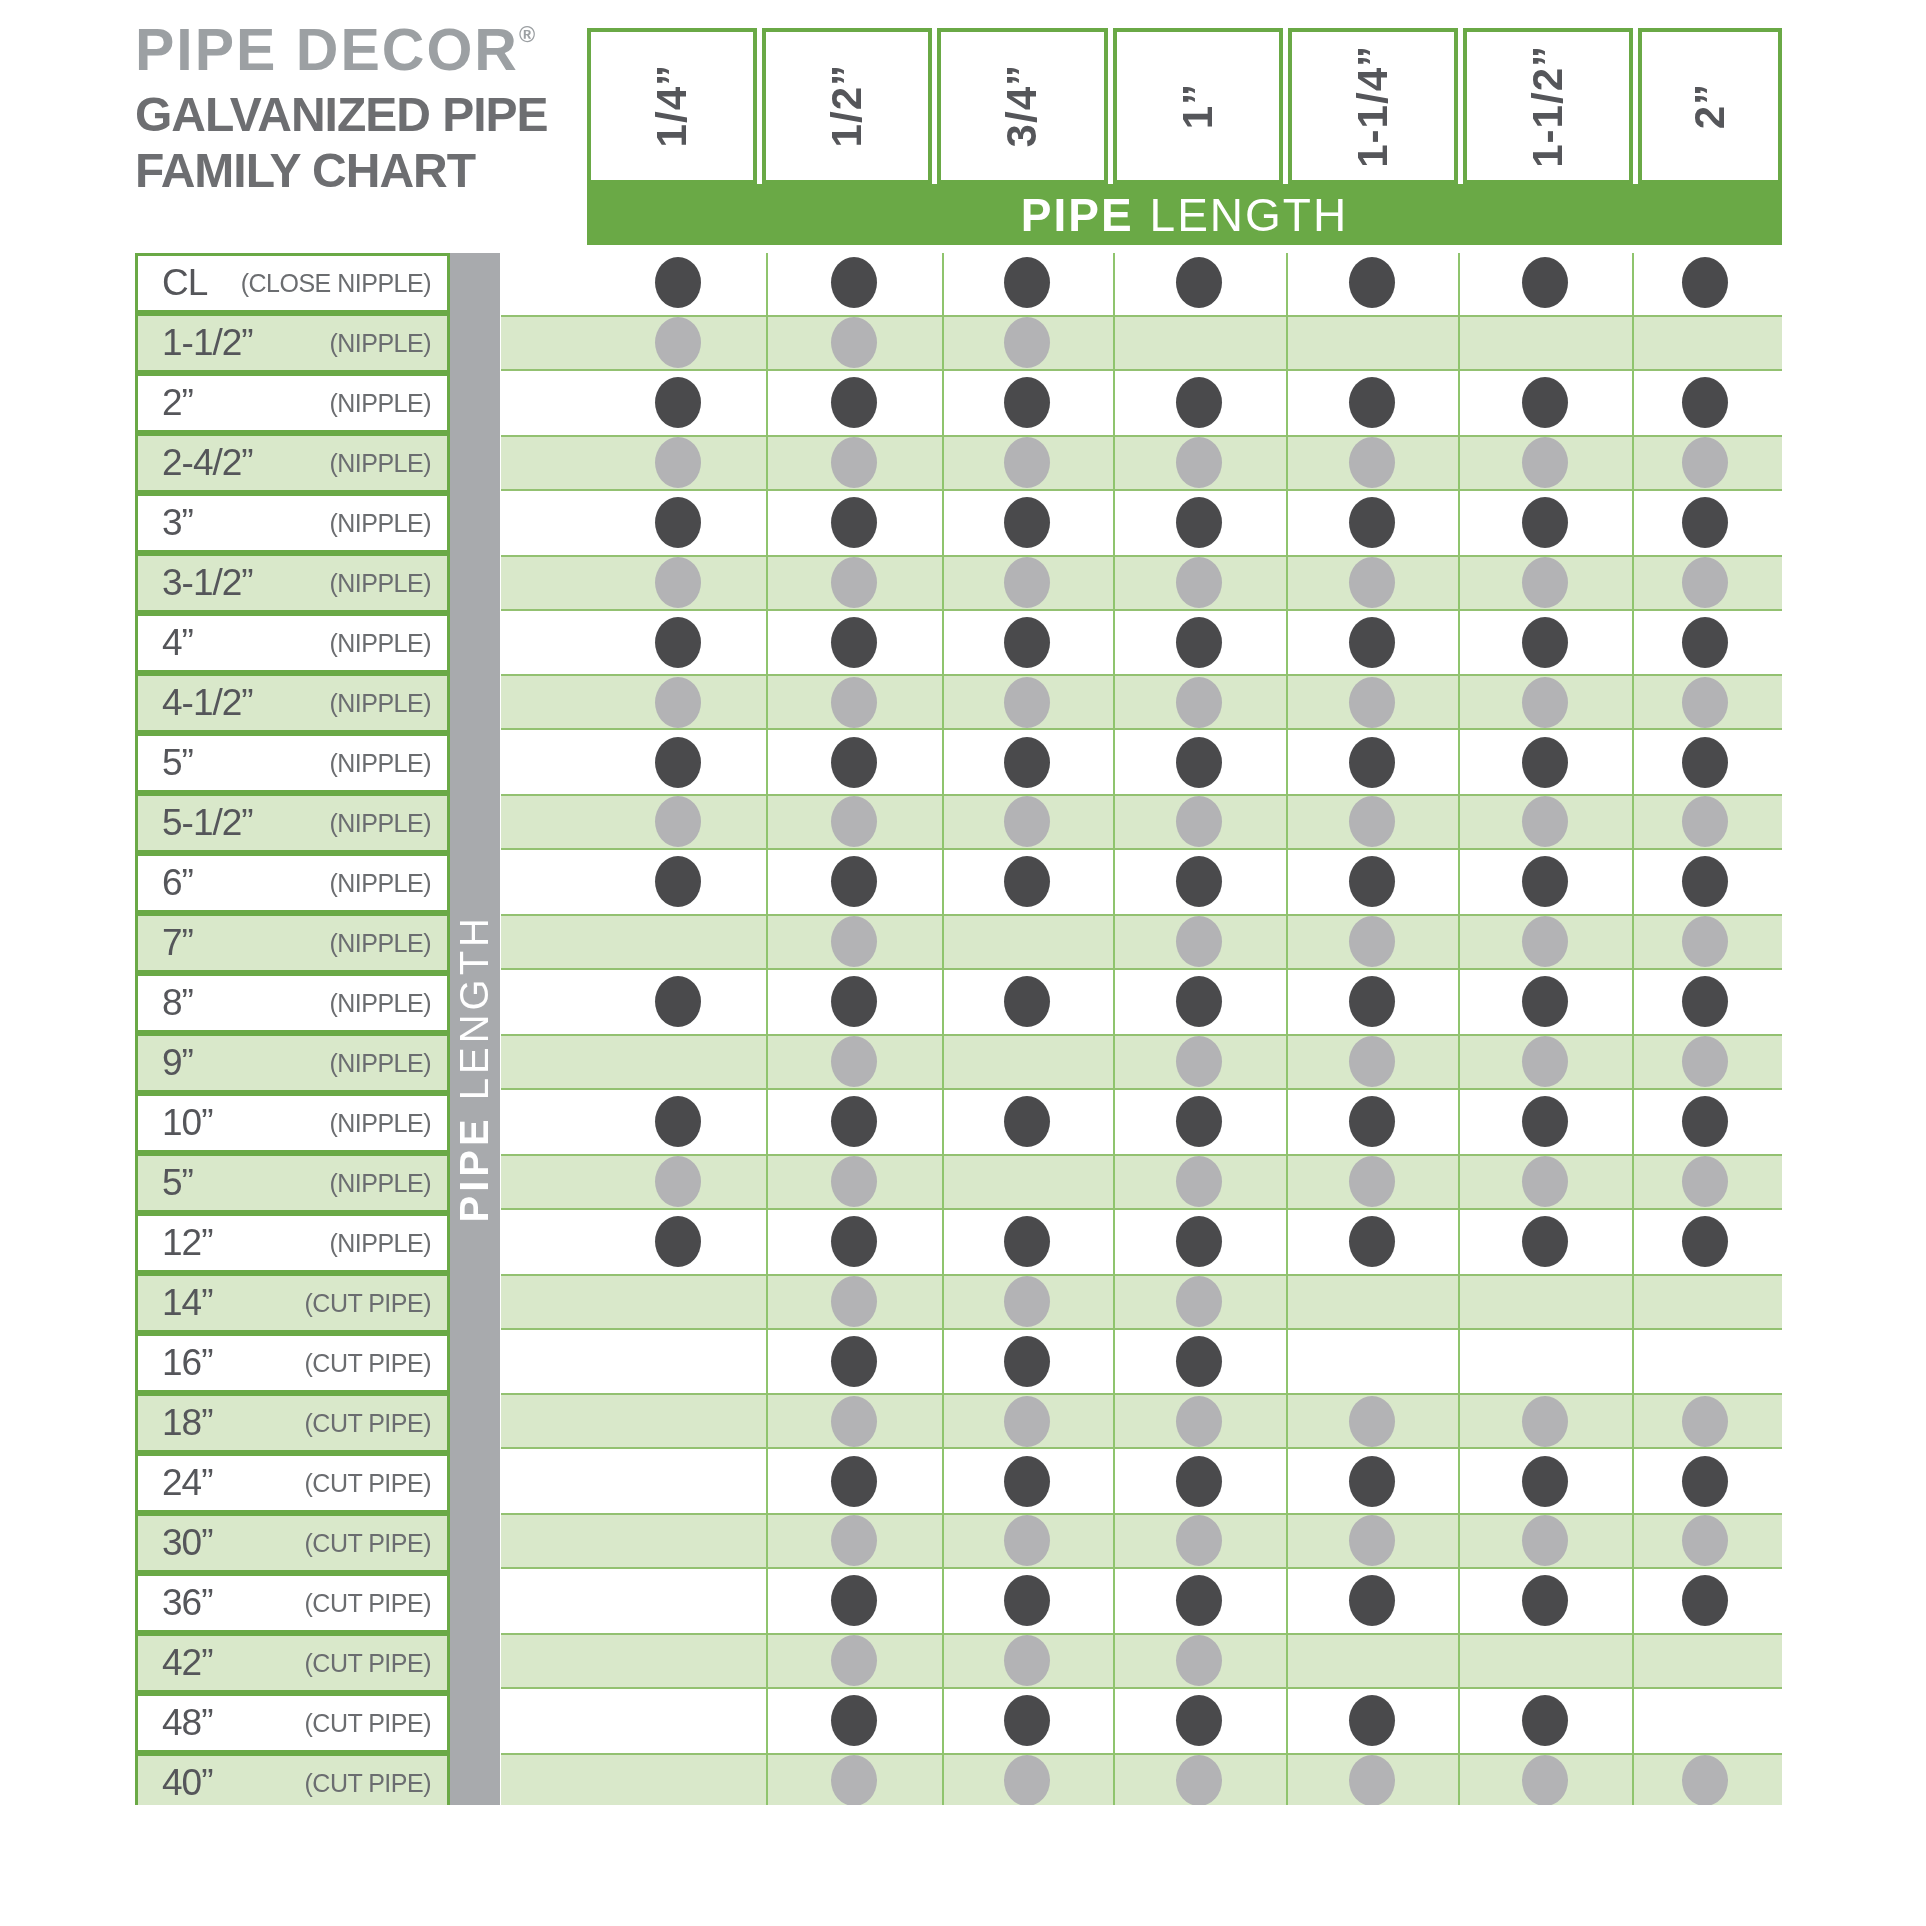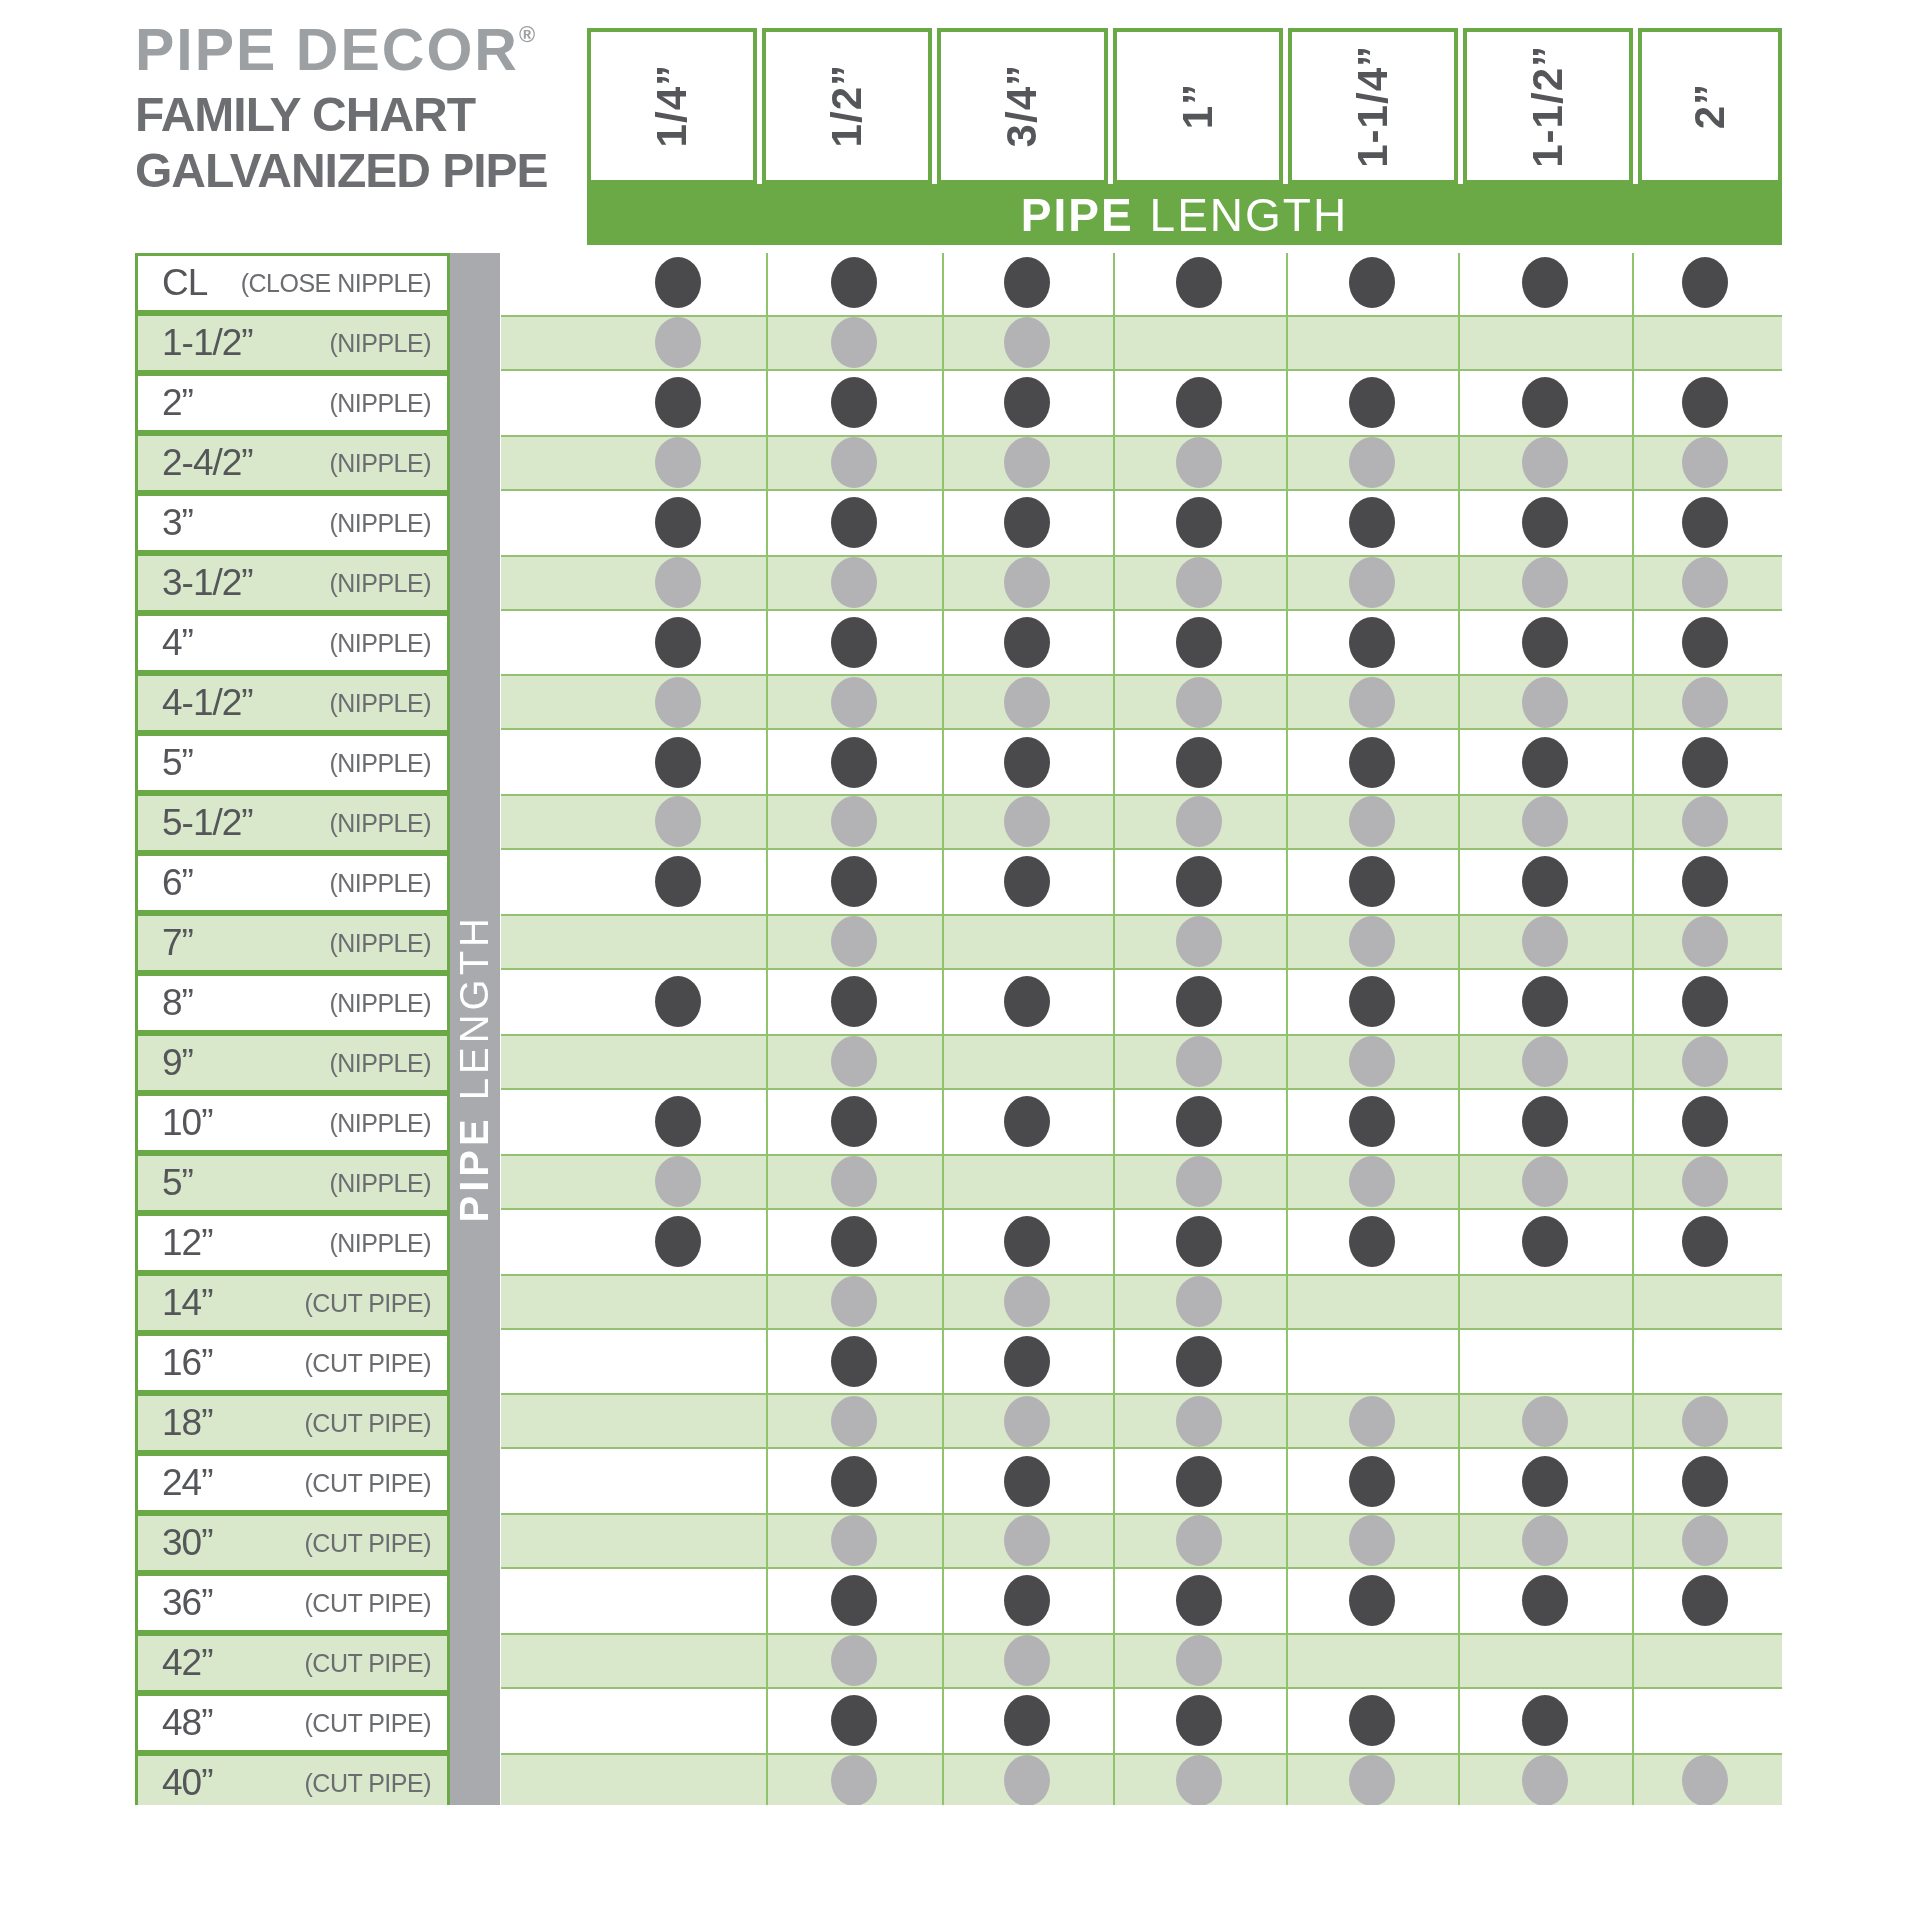--- a/index.html
+++ b/index.html
@@ -83,22 +83,22 @@
   .dot.light { background:var(--dot-light,#b3b3b5); }
 </style>
 </head>
 <body>
 
 <div class="canvas">
 
   <div class="logo"><span>PIPE DECOR</span><sup>®</sup></div>
 
   <div class="title">
+    <div>GALVANIZED PIPE</div>
     <div>FAMILY CHART</div>
-    <div>GALVANIZED PIPE</div>
   </div>
 
   <div class="col-headers" id="colHeaders">
       <div class="col-header">
         <span class="vtext">1/4”</span>
       </div>
       <div class="col-header">
         <span class="vtext">1/2”</span>
       </div>
       <div class="col-header">

